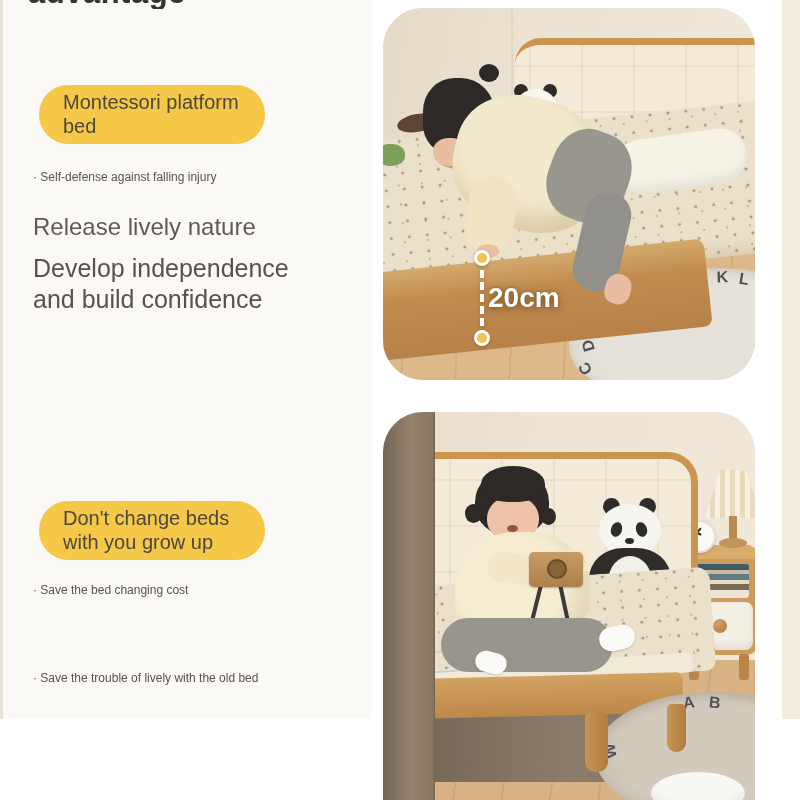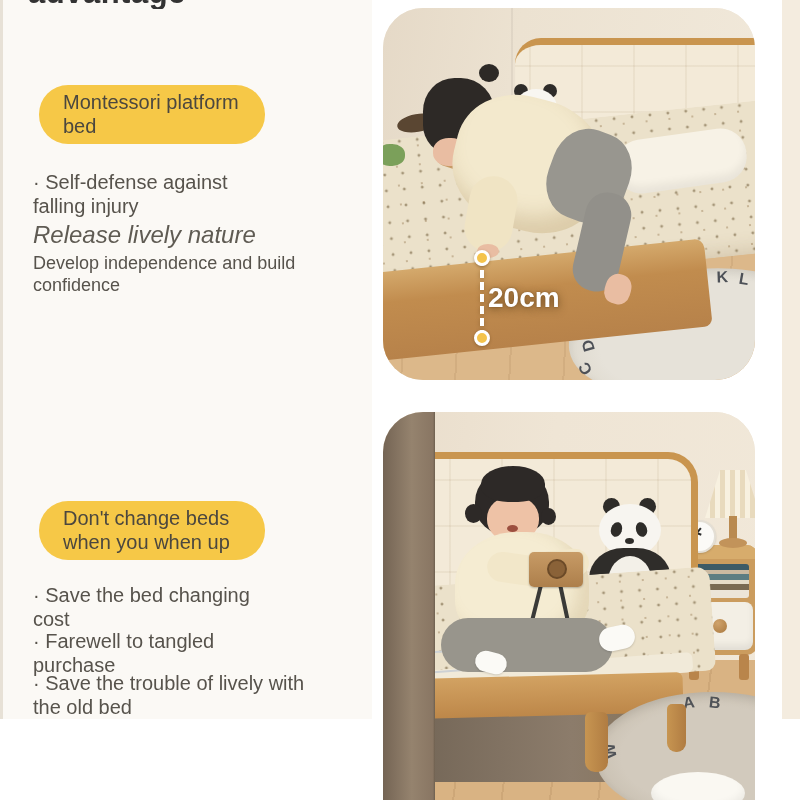--- a/index.html
+++ b/index.html
@@ -6,23 +6,23 @@
   body{width:800px;height:800px;overflow:hidden;font-family:"Liberation Sans",sans-serif;}
   .page{position:relative;width:800px;height:719px;
         background:linear-gradient(90deg,#e7e1d6 0,#e7e1d6 3px,#fbf9f5 3px,#fbf9f5 372px,#ffffff 372px,#ffffff 782px,#f4ecdf 782px,#f4ecdf 800px);}
   
   .clip-head{position:absolute;left:28px;top:0;width:230px;height:9px;overflow:hidden;}
   .clip-head span{display:block;transform:translateY(-25px);font-size:31px;font-weight:600;color:#333;letter-spacing:.5px;}
   
   .pill{position:absolute;left:39px;width:226px;box-sizing:border-box;background:#f6c847;
         border-radius:29px;padding:6px 24px;font-size:20px;line-height:1.18;color:#4b473f;}
   
-  .titem{position:absolute;left:33px;margin:0;color:#57534c;font-size:20px;line-height:1.22;}
+  .titem{position:absolute;left:33px;margin:0;color:#57534c;font-size:12px;line-height:1.22;}
   .titem.large{font-size:24px;color:#5f5b53;}
-  .titem.med{font-size:18px;}
+  .titem.med{font-size:25px;}
   
   .photo{position:absolute;left:383px;width:372px;overflow:hidden;background:#efe6d7;}
   .photo1{top:8px;height:372px;border-radius:40px;}
   .photo2{top:412px;height:388px;border-radius:40px 40px 0 0;}
   .photo div,.photo span{position:absolute;}
   
   .dots{background-color:#ebe1ca;background-image:
     radial-gradient(circle at 3px 3px, rgba(110,90,55,.55) 1.3px, transparent 1.7px),
     radial-gradient(circle at 11px 9px, rgba(150,120,80,.42) 1.1px, transparent 1.5px);
     background-size:18px 16px,23px 19px;}
@@ -52,28 +52,27 @@
 <div class="page">
 
   <div class="clip-head">
     <span>advantage</span>
   </div>
 
   <div class="pill" style="top:85px;">
     <span>Montessori platform bed</span>
   </div>
   <p class="titem" style="top:170px;max-width:218px;">· Self-defense against falling injury</p>
-  <p class="titem large" style="top:220px;max-width:300px;font-style:italic;">Release lively nature</p>
+  <p class="titem large" style="top:212px;max-width:300px;">Release lively nature</p>
   <p class="titem med" style="top:253px;max-width:284px;">Develop independence and build confidence</p>
 
   <div class="pill" style="top:501px;">
-    <span>Don't change beds when you when up</span>
+    <span>Don't change beds with you grow up</span>
   </div>
   <p class="titem" style="top:583px;max-width:220px;">· Save the bed changing cost</p>
-  <p class="titem" style="top:629px;max-width:220px;">· Farewell to tangled purchase</p>
   <p class="titem" style="top:671px;max-width:292px;">· Save the trouble of lively with the old bed</p>
 
   <figure class="photo photo1" style="margin:0;">
     <div style="inset:0;background:linear-gradient(100deg,#e5d9c7 0%,#ece2d1 32%,#f1e9db 100%);"></div>
     <div style="left:128px;top:0;width:2px;height:160px;background:rgba(0,0,0,.05);"></div>
     <div style="left:-20px;top:236px;width:440px;height:180px;background:#dcb88a;transform:rotate(-7deg);
                 background-image:repeating-linear-gradient(100deg,transparent 0 52px,rgba(120,80,40,.10) 52px 54px);"></div>
 
     <div class="rug1" style="left:185px;top:262px;width:250px;height:125px;border-radius:50%;
                 background:radial-gradient(ellipse at 55% 55%, #e6e2d9 55%, #dcd7cb 78%, #e3dfd6 100%);

